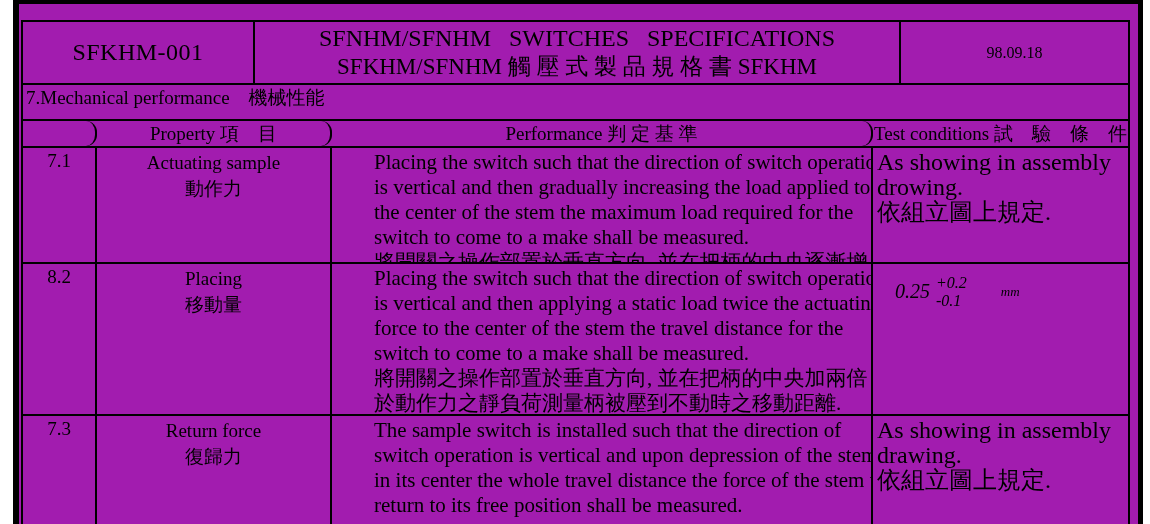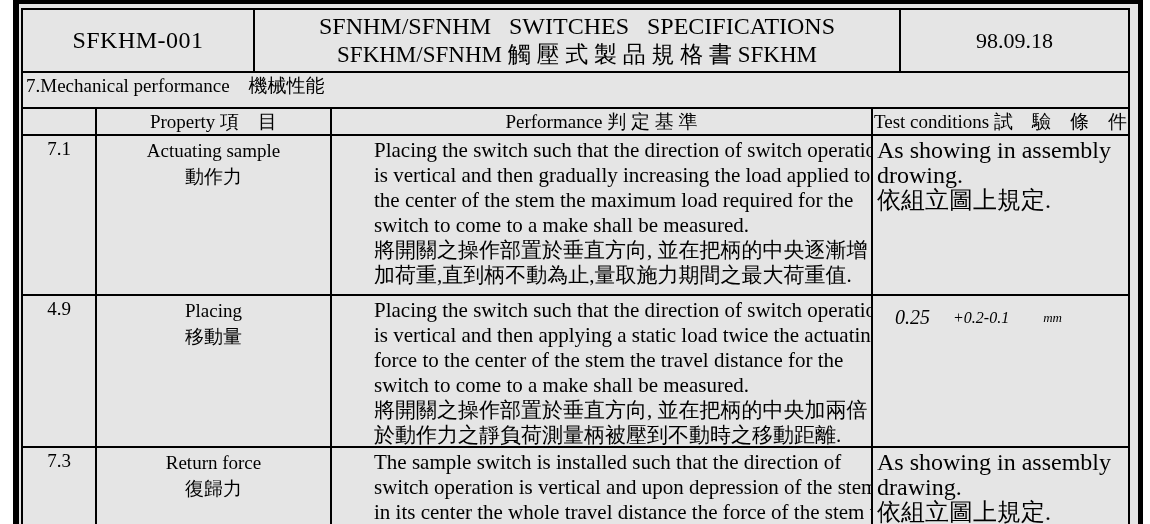--- a/index.html
+++ b/index.html
@@ -11,23 +11,23 @@
     height: 524px;
     overflow: hidden;
   }
   .page {
     margin: 0 7px 0 13px;
     height: 524px;
     border-left: 6px solid #000;
     border-top: 4px solid #000;
     border-right: 5px solid #000;
     border-bottom: none;
-    padding: 4px 8px 0 2px;
-    overflow: hidden;
-    background: #e5e5e5;
+    padding: 16px 8px 0 2px;
+    overflow: hidden;
+    background: #a21caf;
   }
   .content {
     border: 2px solid #000;
     border-bottom: none;
     width: 100%;
     height: 100%;
   }
   
   .header-row {
     display: grid;
@@ -40,21 +40,21 @@
     display: flex;
     flex-direction: column;
     align-items: center;
     justify-content: center;
     overflow: hidden;
   }
   .header-cell:last-child { border-right: none; }
   .doc-number { font-size: 24px; letter-spacing: 0.5px; }
   .title-en { font-size: 24px; white-space: pre; line-height: 1.25; }
   .title-zh { font-size: 23px; white-space: pre; line-height: 1.25; }
-  .doc-date { font-size: 22px; }
+  .doc-date { font-size: 16px; }
   
   .section-row {
     height: 36px;
     border-bottom: 2px solid #000;
     font-size: 19px;
     line-height: 25px;
     padding-left: 3px;
     white-space: pre;
     overflow: hidden;
   }
@@ -69,22 +69,23 @@
     border-right: 2px solid #000;
     overflow: hidden;
   }
   .tcell:last-child { border-right: none; }
   .thead-row { height: 27px; }
   .thead-row .tcell {
     font-size: 19px;
     line-height: 25px;
     text-align: center;
     white-space: pre;
-  }
-  .row-71 { height: 160px; }
+    border-radius: 11px;
+  }
+  .row-71 { height: 116px; }
   .row-72 { height: 152px; }
   .row-73 { height: 120px; }
   .num-cell {
     font-size: 19px;
     text-align: center;
     padding-top: 2px;
   }
   .prop-cell {
     font-size: 19px;
     line-height: 26px;
@@ -108,23 +109,24 @@
   
   .tol-wrap {
     display: flex;
     align-items: center;
     padding: 10px 0 0 22px;
     font-style: italic;
   }
   .tol-value { font-size: 20px; }
   .tol-stack {
     display: flex;
+    flex-direction: column;
     font-size: 16px;
     line-height: 1.1;
-    margin-left: 23px;
+    margin-left: 6px;
   }
   .tol-unit { font-size: 13px; margin-left: 34px; }
 </style>
 </head>
 <body>
 
 <div class="page">
   <div class="content">
 
     <div class="header-row">
@@ -158,21 +160,21 @@
 the center of the stem the maximum load required for the
 switch to come to a make shall be measured.
 將開關之操作部置於垂直方向, 並在把柄的中央逐漸增
 加荷重,直到柄不動為止,量取施力期間之最大荷重值.</div>
       <div class="tcell perf-cell">As showing in assembly
 drowing.
 依組立圖上規定.</div>
     </div>
 
     <div class="trow row-72">
-      <div class="tcell num-cell">4.9</div>
+      <div class="tcell num-cell">8.2</div>
       <div class="tcell prop-cell">Placing
 移動量</div>
       <div class="tcell cond-cell">Placing the switch such that the direction of switch operation
 is vertical and then applying a static load twice the actuating
 force to the center of the stem the travel distance for the
 switch to come to a make shall be measured.
 將開關之操作部置於垂直方向, 並在把柄的中央加兩倍
 於動作力之靜負荷測量柄被壓到不動時之移動距離.</div>
       <div class="tcell">
         <div class="tol-wrap">

